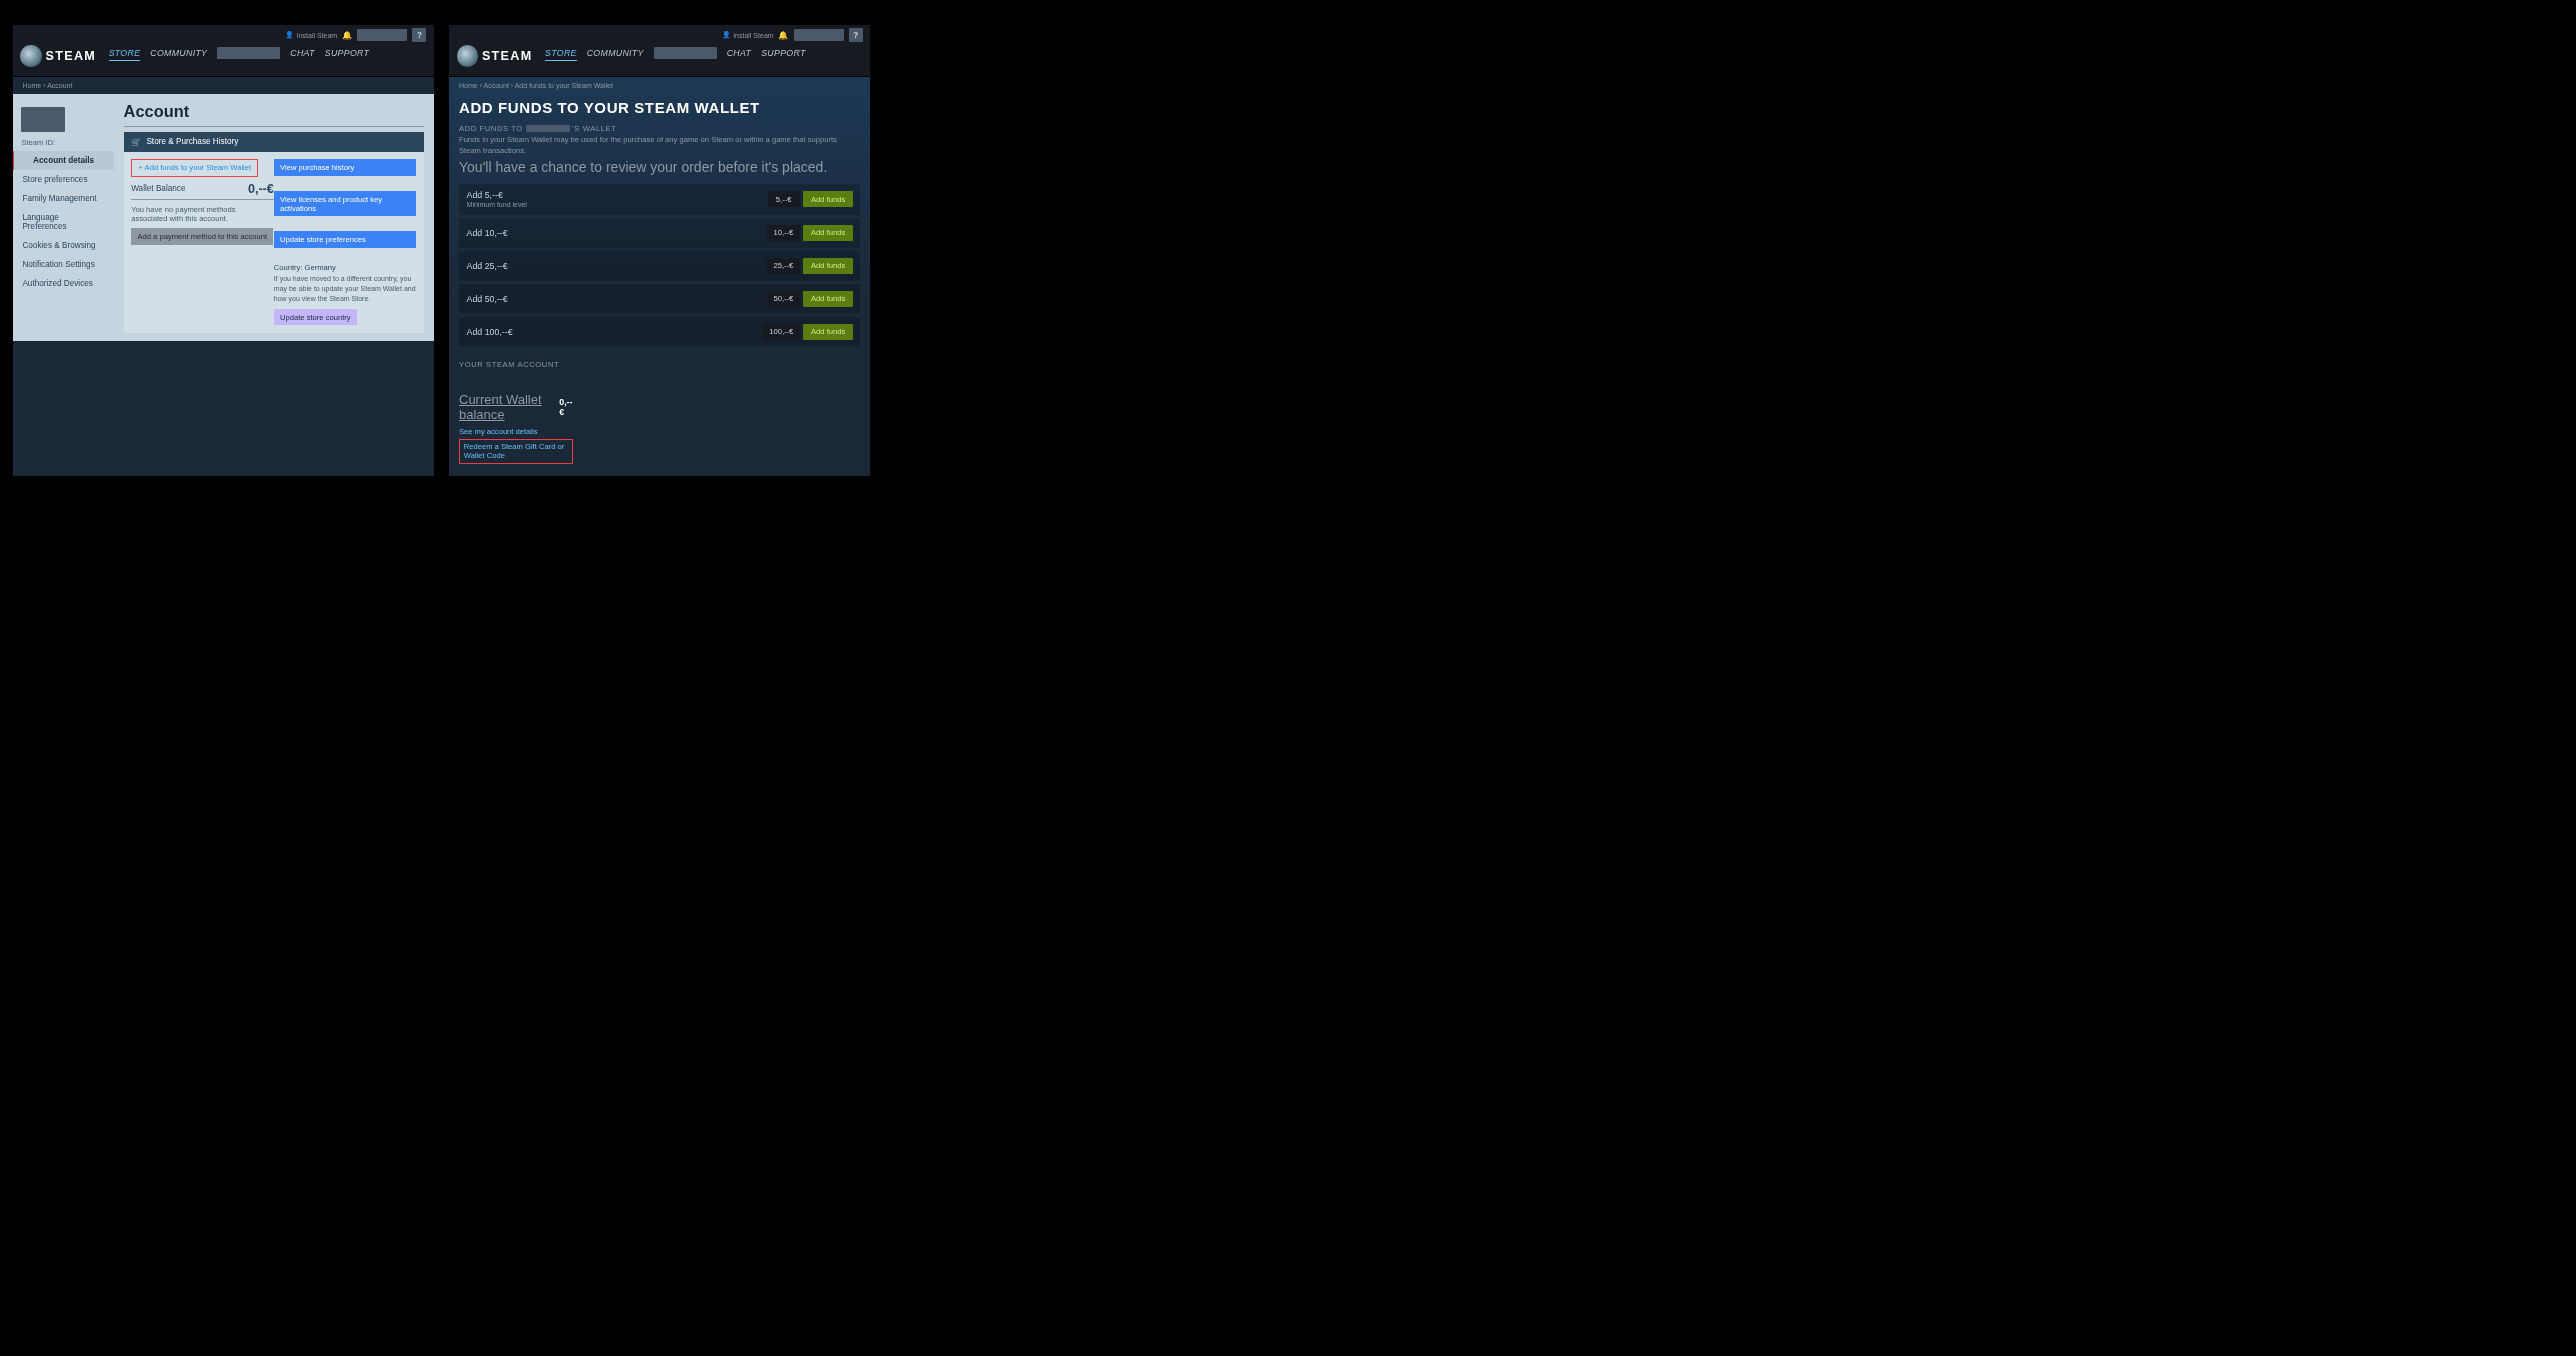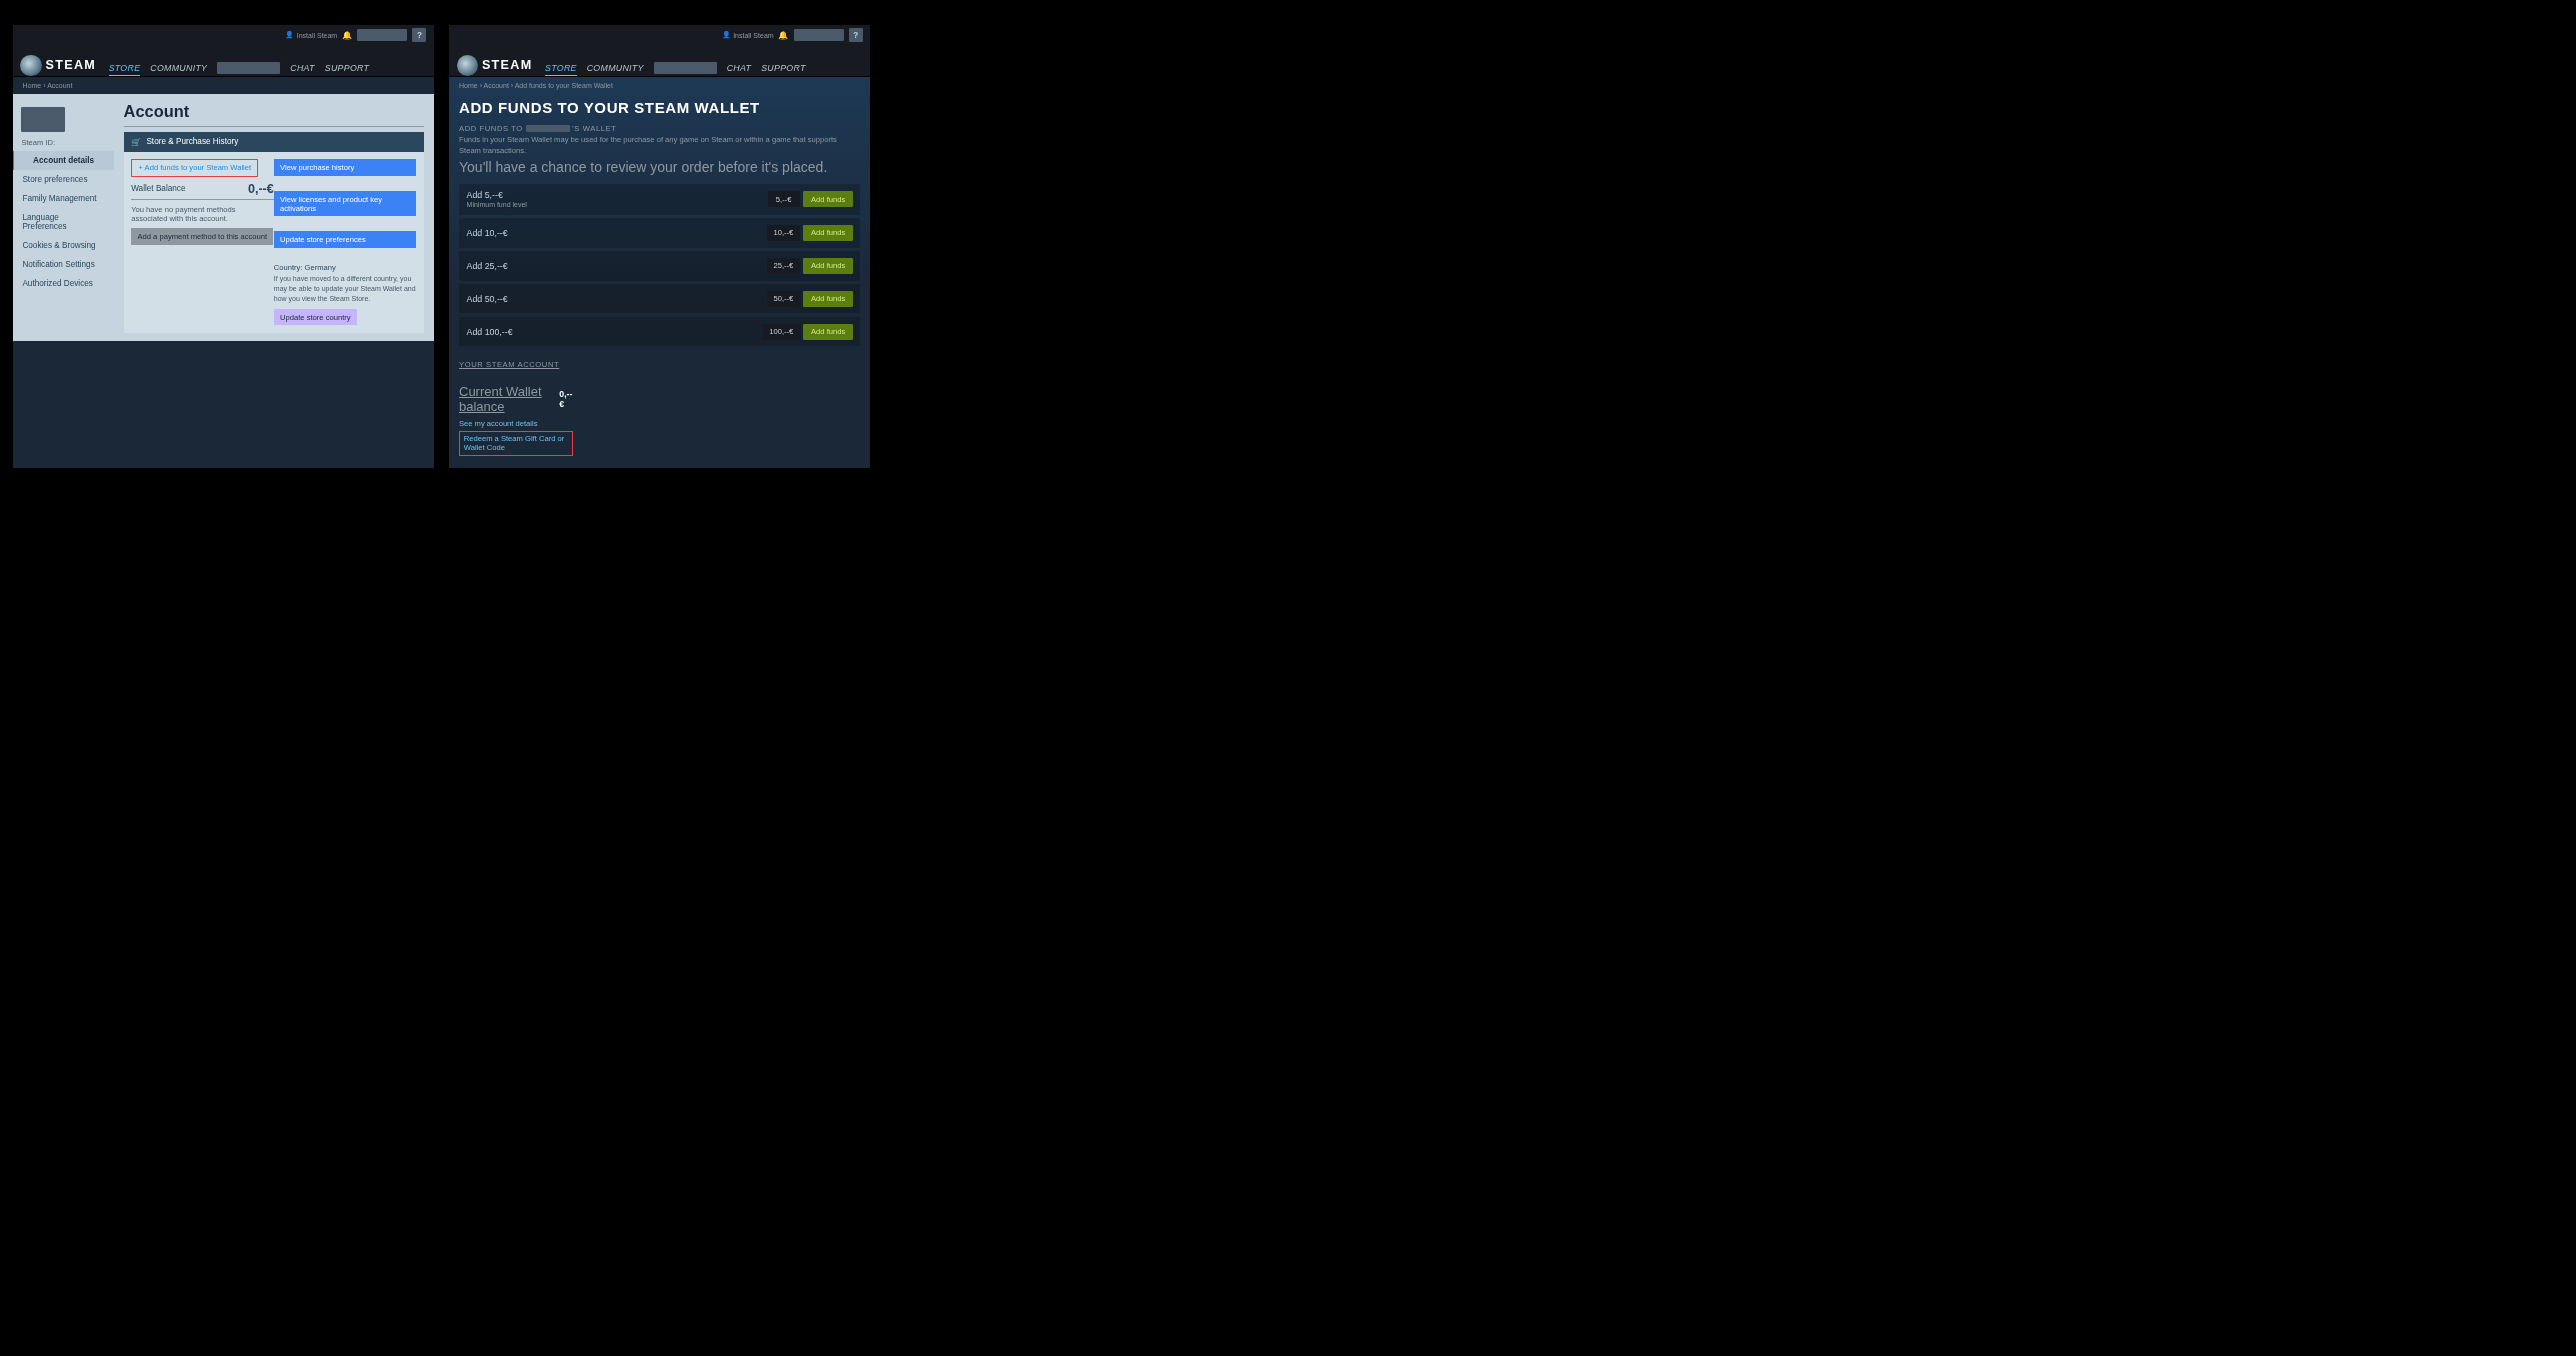--- a/index.html
+++ b/index.html
@@ -63,21 +63,21 @@
       align-items: center;
       justify-content: center;
       border-radius: 1.3px;
       font-weight: bold;
       font-size: 8.2px;
     }
     
     .navbar {
       background: #171a21;
       display: flex;
-      align-items: flex-end;
+      align-items: flex-start;
       padding: 0 7.6px;
       height: 32px;
       border-bottom: 0.6px solid #000;
     }
     .steam-logo {
       display: flex;
       align-items: center;
       gap: 3.8px;
       margin-right: 12.6px;
     }
@@ -371,22 +371,21 @@
     
     .your-account-sidebar {
       width: 114px;
       flex-shrink: 0;
     }
     .your-account-title {
       font-size: 7.6px;
       color: #8f98a0;
       text-transform: uppercase;
       letter-spacing: 0.6px;
-      margin-bottom: 15px;
-      text-decoration: underline;
+      margin-bottom: 23px;
     }
     .your-account-row {
       display: flex;
       justify-content: space-between;
       align-items: center;
       margin-bottom: 5px;
     }
     .your-account-key {
       font-size: 13px;
       color: #8f98a0;

